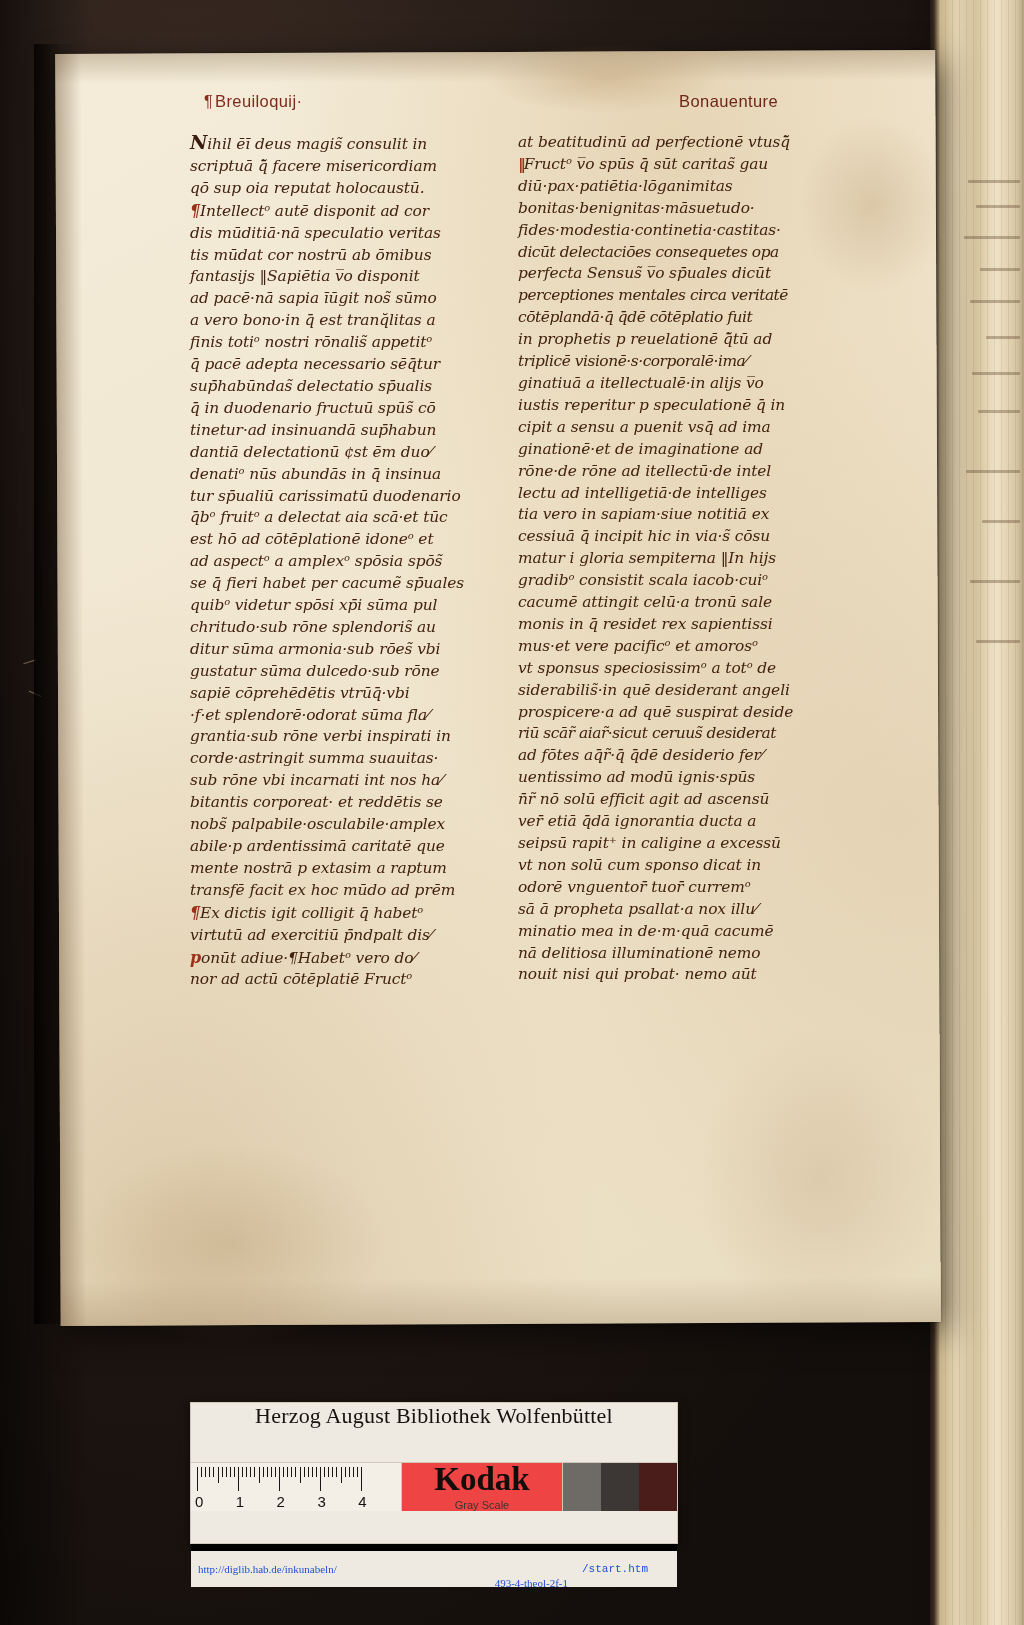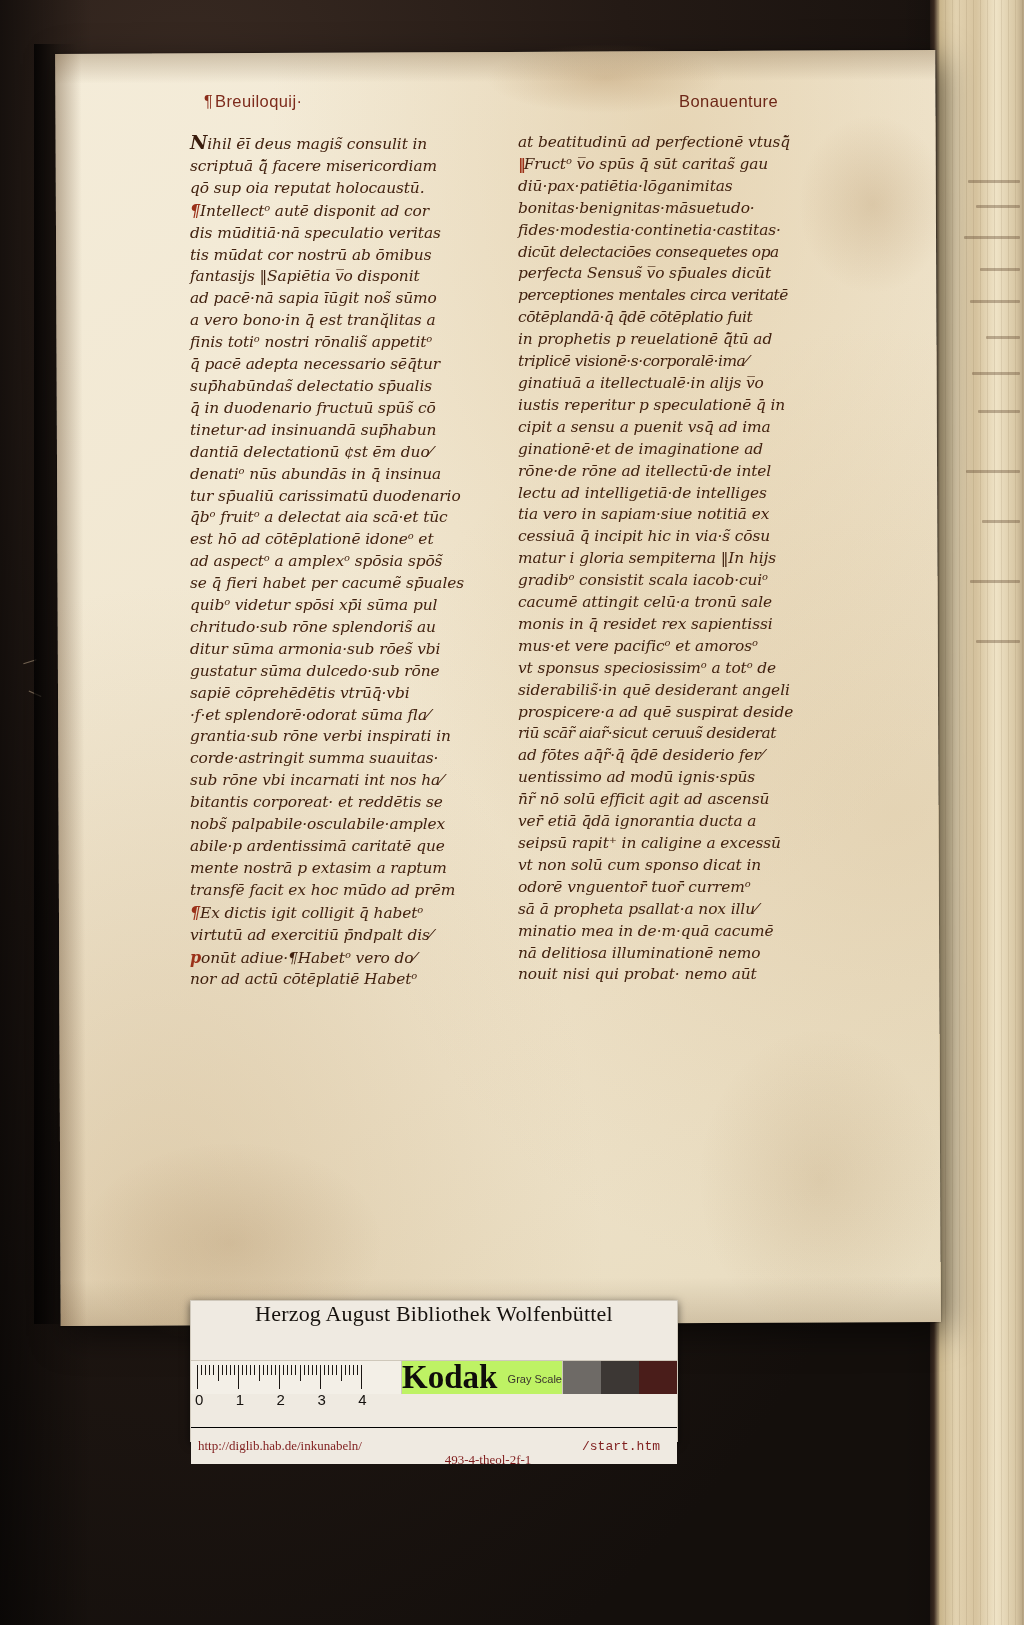--- a/index.html
+++ b/index.html
@@ -145,21 +145,21 @@
   
   .para-mark {
     color: #9c3219;
     font-weight: bold;
     letter-spacing: -2px;
   }
 
   
   #target-card {
     position: absolute;
-    left: 190px; top: 1300px;
+    left: 190px; top: 1402px;
     width: 486px; height: 140px;
     background: #efeae1;
     box-shadow: 0 2px 8px rgba(0,0,0,.55);
     border: 1px solid #cfc8bb;
     display: flex;
     flex-direction: column;
     font-family: "Liberation Serif", serif;
     gap: 33px;
   }
   #card-title {
@@ -198,23 +198,24 @@
     display: flex;
     font-family: "Liberation Sans", sans-serif;
     font-size: 15px;
     color: #15110e;
   }
   #ruler-nums span { width: 41px; text-align: left; }
   #kodak {
     width: 160px;
     border-right: 1px solid #cfc8bb;
     display: flex;
+    flex-direction: column;
     align-items: center;
-    justify-content: space-between;
-    background: #bef264;
+    justify-content: center;
+    background: #ef4444;
   }
   #kodak-word {
     font-family: "Liberation Serif", serif;
     font-weight: bold;
     font-size: 33px;
     color: #100d0b;
     line-height: 1;
   }
   #kodak-sub {
     font-family: "Liberation Sans", sans-serif;
@@ -222,30 +223,30 @@
     color: #3a342e;
     margin-top: 3px;
   }
   #patches {
     flex: 1;
     display: flex;
   }
   #patches div { flex: 1; }
   #card-bottom {
     height: 36px;
-    border-top: 1px solid #000000;
+    border-top: 7px solid #000000;
     display: flex;
     align-items: center;
     background: #efeae1;
     font-family: "Liberation Serif", serif;
-    font-size: 13px;
-    color: #7f1d1d;
+    font-size: 11px;
+    color: #1d4ed8;
   }
   #card-url { width: 210px; padding-left: 7px; }
-  #card-sig { width: 160px; text-align: center; margin-top: 28px; }
+  #card-sig { width: 160px; text-align: right; margin-top: 28px; }
   #card-start { flex: 1; padding-left: 14px; font-family: Liberation Mono, monospace; }
 
   
   .scratch {
     position: absolute;
     color: #8d7b66;
     font-family: "DejaVu Sans", sans-serif;
     font-size: 15px;
     opacity: .75;
   }
@@ -329,21 +330,21 @@
       <div class="line">corde·astringit summa suauitas·</div>
       <div class="line">sub rōne vbi incarnati int nos ha⁄</div>
       <div class="line">bitantis corporeat· et reddētis se</div>
       <div class="line">nobs̃ palpabile·osculabile·amplex</div>
       <div class="line">abile·p ardentissimā caritatē que</div>
       <div class="line">mente nostrā p extasim a raptum</div>
       <div class="line">transfē facit ex hoc mūdo ad prēm</div>
       <div class="line"><span class="pilc">¶</span><span>Ex dictis igit colligit q̄ habetᵒ</span></div>
       <div class="line">virtutū ad exercitiū p̄ndpalt dis⁄</div>
       <div class="line"><span class="pilc">p</span><span>onūt adiue·¶Habetᵒ vero do⁄</span></div>
-      <div class="line">nor ad actū cōtēplatiē Habetᵒ</div>
+      <div class="line">nor ad actū cōtēplatiē Fructᵒ</div>
     </div>
 
     <div class="column" id="col-right">
       <div class="line">at beatitudinū ad perfectionē vtusq̄̃</div>
       <div class="line"><span class="para-mark">‖</span><span>Fructᵒ v̅o spūs q̄ sūt caritas̃ gau</span></div>
       <div class="line">diū·pax·patiētia·lōganimitas</div>
       <div class="line">bonitas·benignitas·māsuetudo·</div>
       <div class="line">fides·modestia·continetia·castitas·</div>
       <div class="line tight">dicūt delectaciōes consequetes opa</div>
       <div class="line">perfecta Sensus̃ v̅o sp̄uales dicūt</div>

